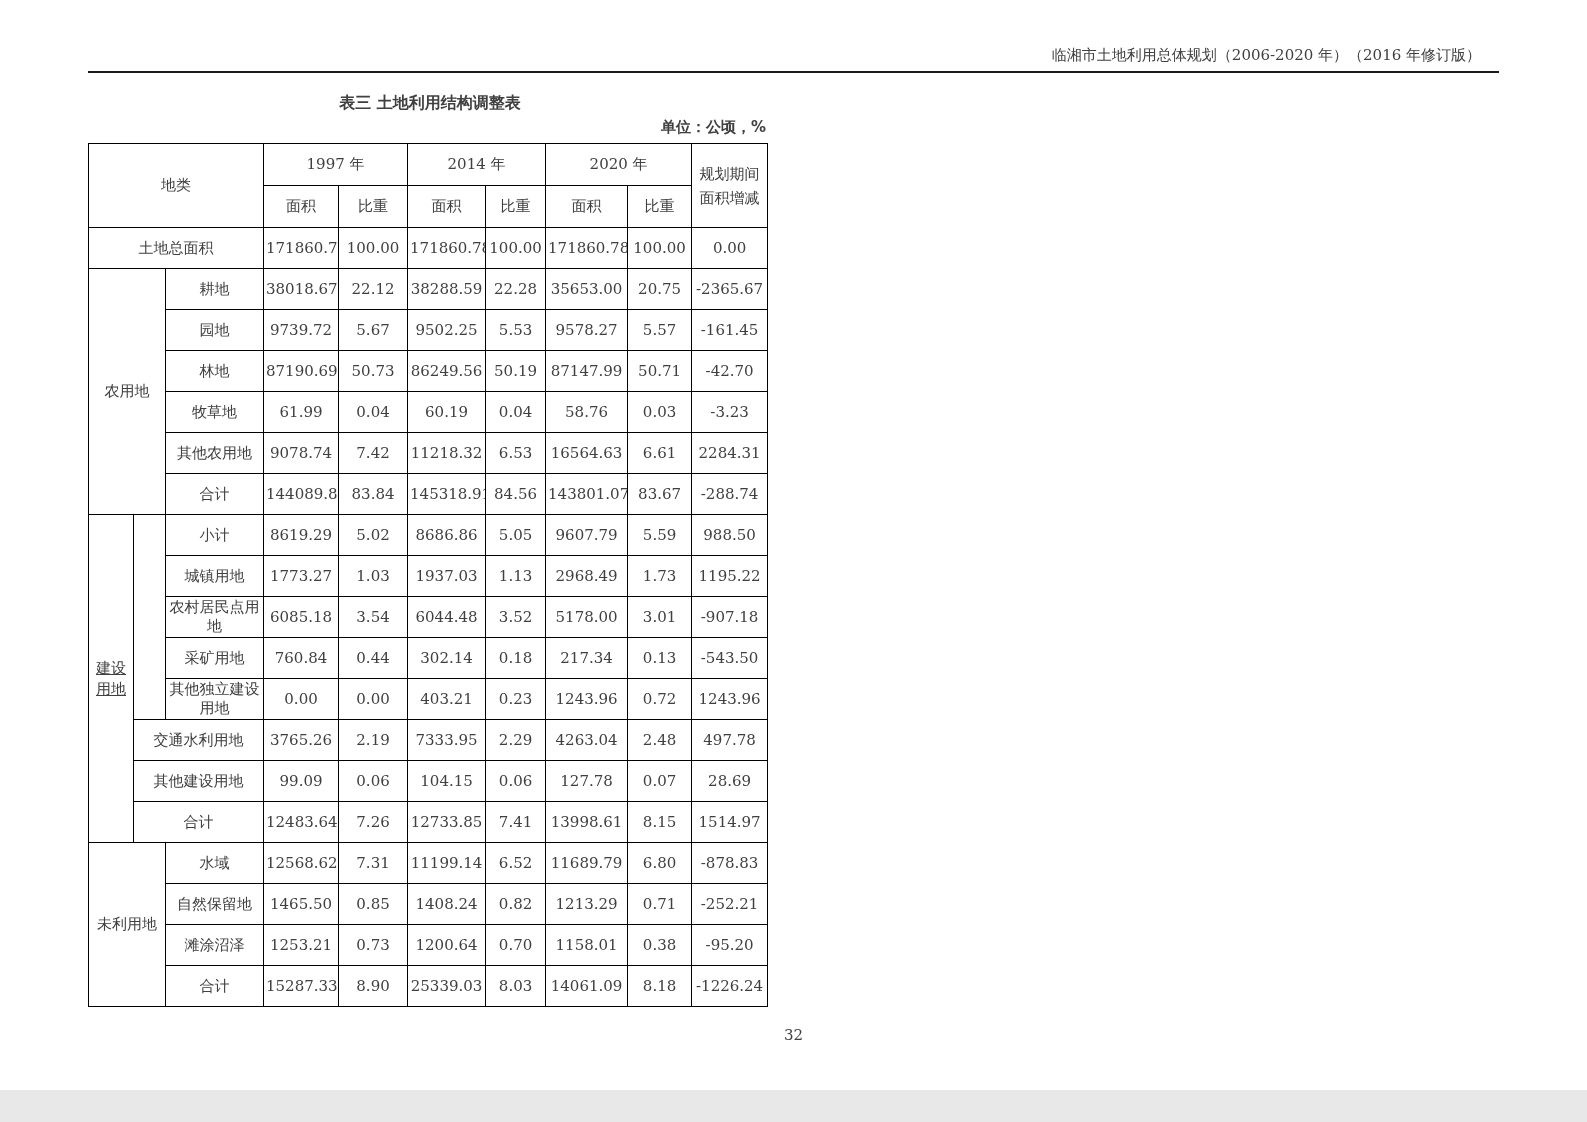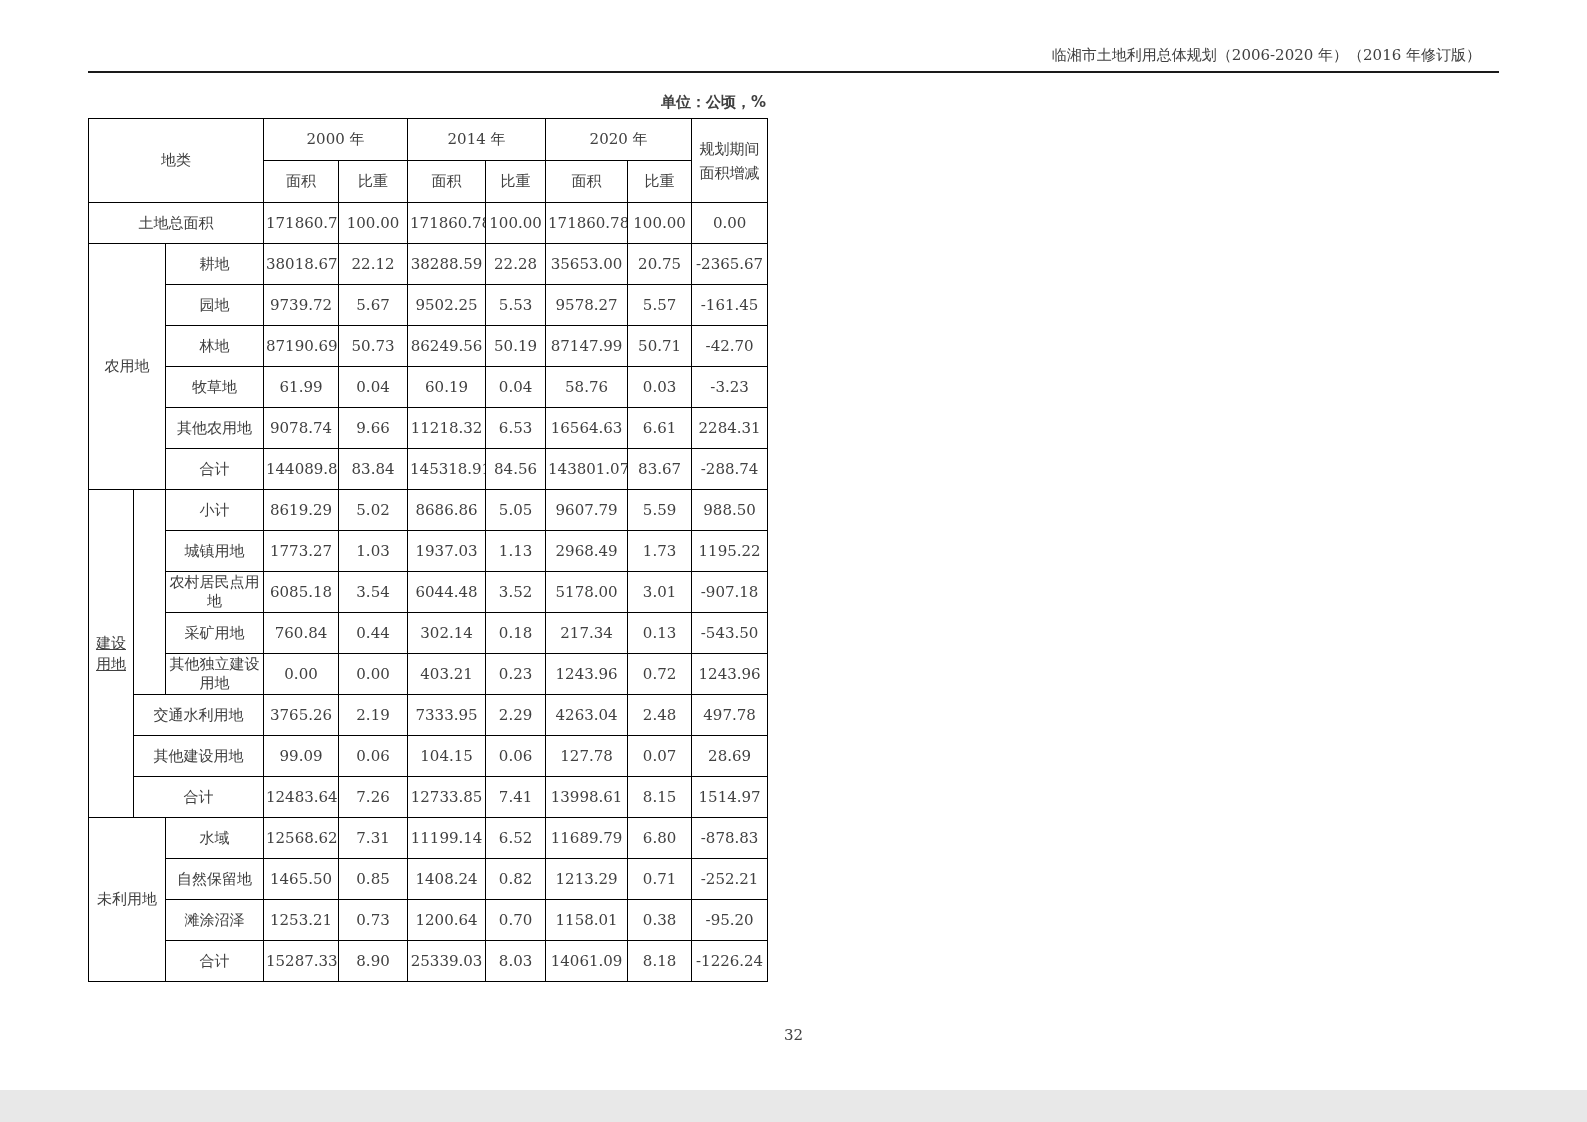--- a/index.html
+++ b/index.html
@@ -50,40 +50,41 @@
   }
 </style>
 </head>
 <body>
 
 <div class="page">
 
   <div class="doc-header">临湘市土地利用总体规划（2006-2020 年）（2016 年修订版）</div>
 
   <div class="table-wrap">
+    <div class="tbl-title">表三 土地利用结构调整表</div>
     <div class="unit-note">单位：公顷，%</div>
 
     <table class="land">
       <colgroup>
         <col style="width:45px">
           <col style="width:32px">
           <col style="width:98px">
         <col style="width:75px">
           <col style="width:69px">
         <col style="width:78px">
           <col style="width:60px">
         <col style="width:82px">
           <col style="width:64px">
         <col style="width:76px">
       </colgroup>
 
       <tbody>
           <tr class="hdr">
         <th colspan="3" rowspan="2">地类</th>
-        <th colspan="2">2000 年</th>
+        <th colspan="2">1997 年</th>
         <th colspan="2">2014 年</th>
         <th colspan="2">2020 年</th>
         <th rowspan="2"><span class="wrap4">规划期间面积增减</span></th>
       </tr>
       <tr class="hdr">
         <th>面积</th>
         <th>比重</th>
         <th>面积</th>
         <th>比重</th>
         <th>面积</th>
@@ -138,21 +139,21 @@
         <td>0.04</td>
         <td>60.19</td>
         <td>0.04</td>
         <td>58.76</td>
         <td>0.03</td>
         <td>-3.23</td>
       </tr>
       <tr>
         <td>其他农用地</td>
         <td>9078.74</td>
-        <td>9.66</td>
+        <td>7.42</td>
         <td>11218.32</td>
         <td>6.53</td>
         <td>16564.63</td>
         <td>6.61</td>
         <td>2284.31</td>
       </tr>
       <tr>
         <td>合计</td>
         <td>144089.81</td>
         <td>83.84</td>

